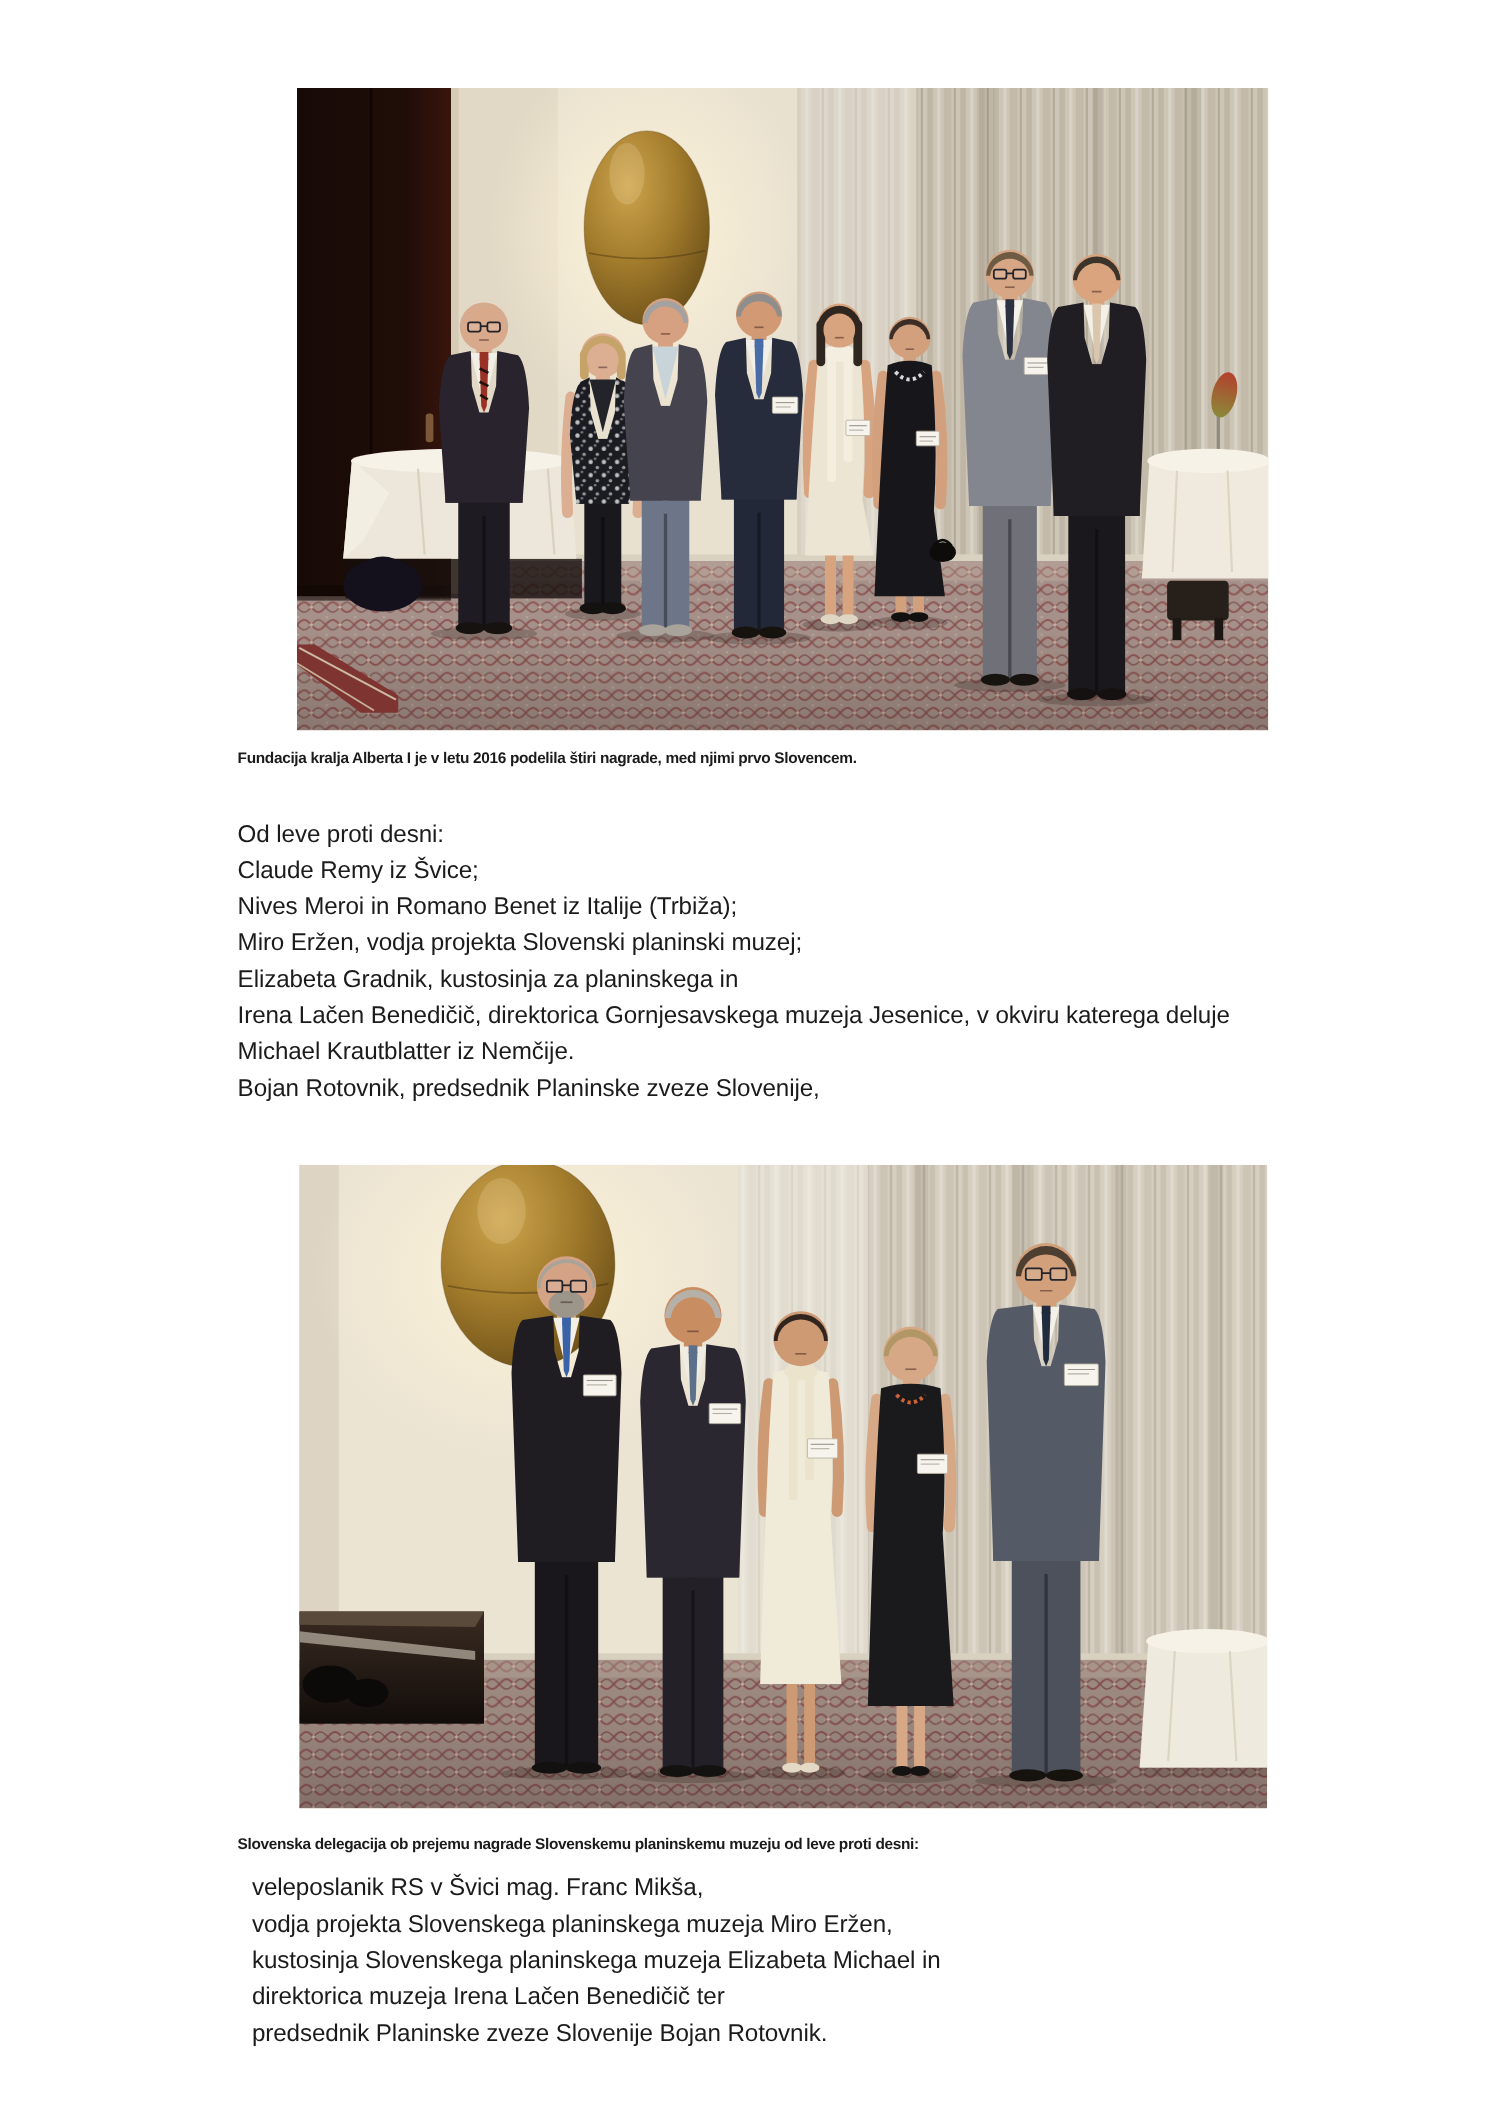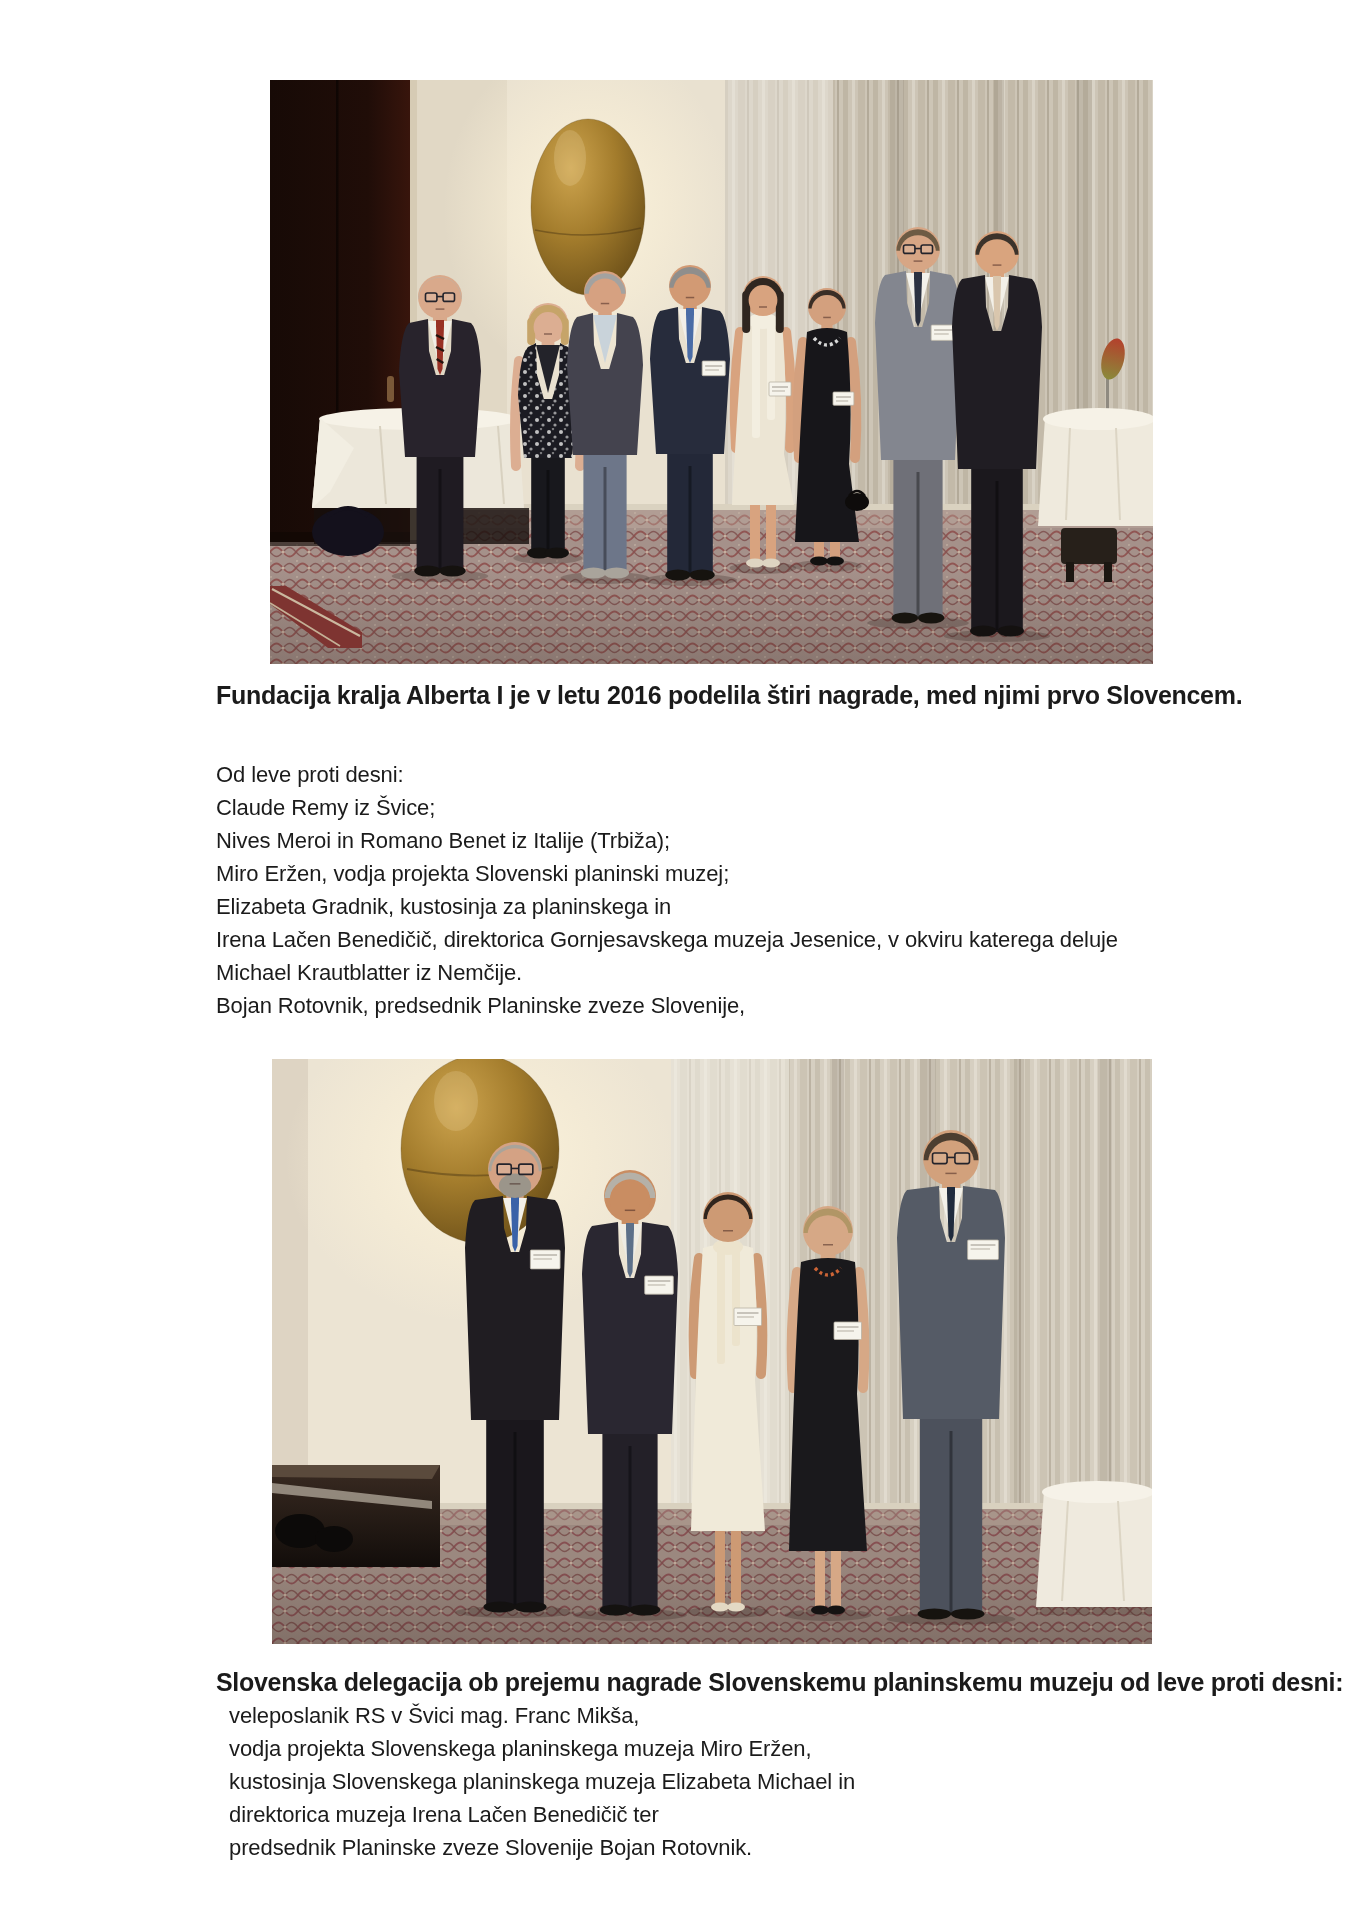--- a/index.html
+++ b/index.html
@@ -7,30 +7,30 @@
     width:1358px;height:1920px;background:#ffffff;
     font-family:"Liberation Sans",sans-serif;position:relative;overflow:hidden;
     color:#1c1c1c;
   }
   .page{position:absolute;inset:0;}
   .photo{position:absolute;overflow:hidden;background:#e9e1d0;}
   #ph1{left:230px;top:64px;width:883px;height:584px;}
   #ph2{left:232px;top:1043px;width:880px;height:585px;}
   .photo svg{display:block;width:100%;height:100%;}
   .caption{
-    position:absolute;left:216px;font-weight:bold;font-size:25px;
+    position:absolute;left:216px;font-weight:bold;font-size:14px;
     letter-spacing:-0.3px;white-space:nowrap;color:#1b1b1b;
   }
   #cap1{top:681px;}
   #cap2{top:1668px;}
   .desc{
     position:absolute;left:216px;font-size:22px;line-height:33px;
     letter-spacing:-0.1px;color:#1b1b1b;
   }
-  #desc1{top:741px;margin-top:17px;}
+  #desc1{top:741px;}
   #desc2{top:1699px;margin-left:13px;}
   .dline{white-space:nowrap;}
   #defs-holder{position:absolute;width:0;height:0;overflow:hidden;}
 </style>
 </head>
 <body>
 
 <div class="page">
 
   <svg id="defs-holder" aria-hidden="true">

